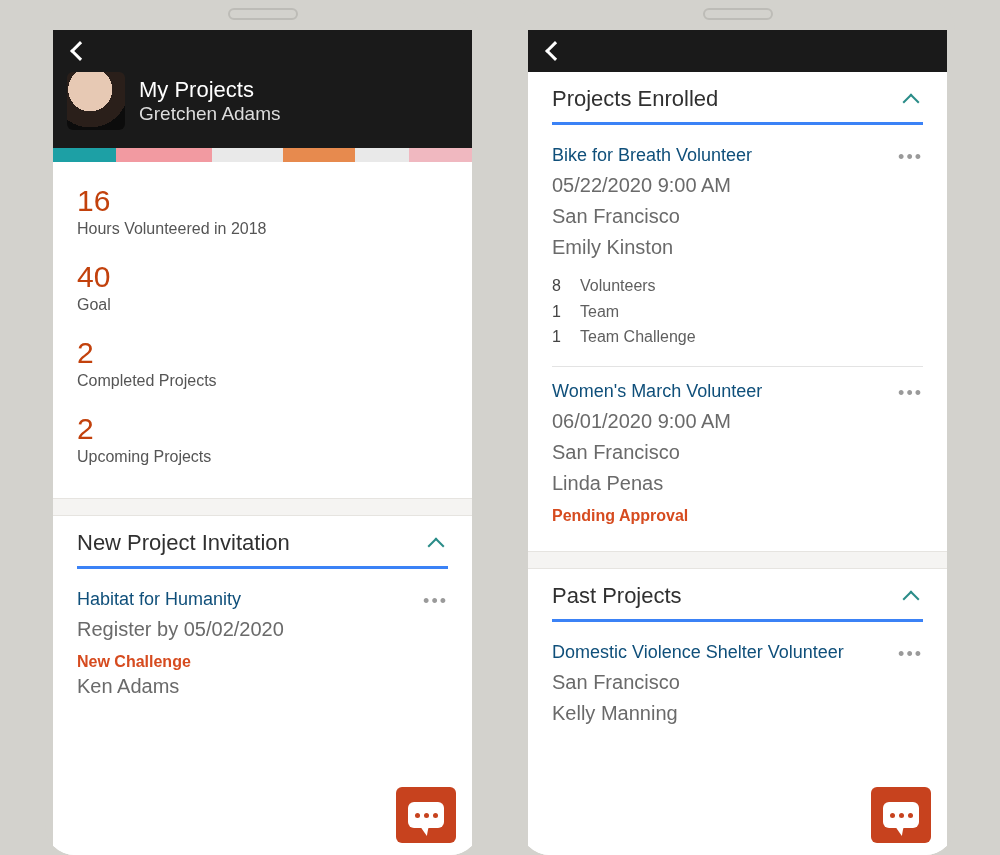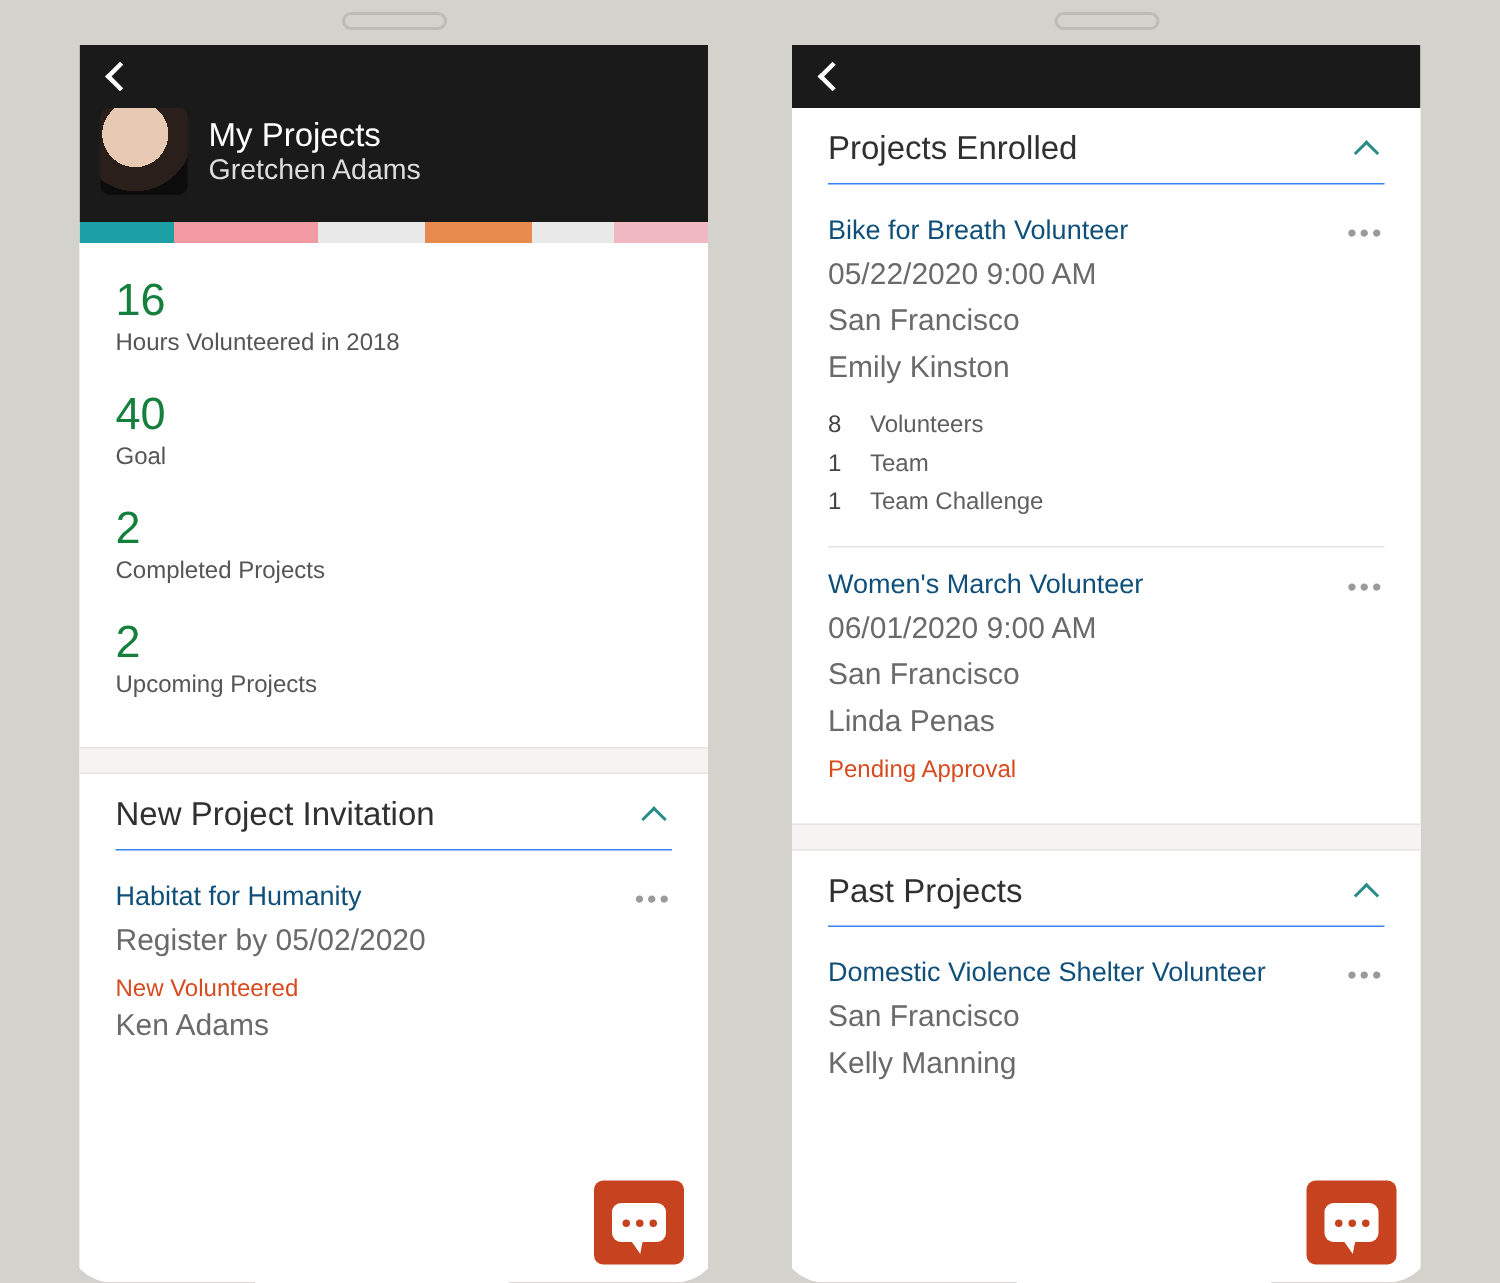--- a/index.html
+++ b/index.html
@@ -68,46 +68,46 @@
   }
   .header-title { font-size: 22px; font-weight: 400; }
   .header-sub { font-size: 19px; color: #ddd; }
   .color-strip {
     height: 14px;
     background: linear-gradient(90deg,#1da0a5 0 15%, #f29aa1 15% 38%, #e9e9e9 38% 55%, #e78a4e 55% 72%, #e9e9e9 72% 85%, #f0b8c0 85%);
   }
   .content { flex:1; overflow:hidden; background:#fff; }
   .stats { padding: 22px 24px 10px 24px; }
   .stat { margin-bottom: 22px; }
-  .stat-value { font-size: 30px; color:#15803d; }
+  .stat-value { font-size: 30px; color:#c2410c; }
   .stat-label { font-size: 16px; color:#555; margin-top:2px; }
 
   .section-gap { height: 18px; background: #f5f4f2; border-top:1px solid #e6e4e0; border-bottom:1px solid #e6e4e0;}
   .section { padding: 14px 24px 10px 24px; }
   .section-head {
     display:flex; align-items:center; justify-content:space-between;
-    border-bottom: 1px solid #3b82f6;
+    border-bottom: 3px solid #3b82f6;
     padding-bottom: 10px;
     margin-bottom: 6px;
     text-align: center;
   }
   .section-title { font-size: 22px; color:#303030; }
   .collapse-chevron {
     width: 12px; height: 12px;
     border-left: 2px solid #2a8c88;
     border-top: 2px solid #2a8c88;
     transform: rotate(45deg);
     margin-right: 6px;
     margin-top: 6px;
   }
   .item { padding: 14px 0 16px 0; border-bottom: 1px solid #e3e3e3; position:relative; }
   .item:last-child { border-bottom: none; }
   .item-title { color:#0f4f7a; font-size:18px; margin-bottom:4px; }
   .item-line { color:#6a6a6a; font-size:20px; line-height:1.55; }
-  .item-status { color:#d64b1f; font-size:16px; margin-top:8px; }
+  .item-status { color:#d64b1f; font-size:16px; margin-top:8px;font-weight:bold; }
   .more-dots {
     position:absolute; right:0; top:16px;
     color:#9a9a9a; letter-spacing:2px; font-size:18px;
   }
   .counts { margin-top:10px; }
   .count-row { display:flex; gap:10px; color:#5f5f5f; font-size:16px; line-height:1.6; }
   .count-num { width: 18px; text-align:left; color:#444; }
 
   .chat-fab {
     position:absolute;
@@ -177,21 +177,21 @@
       <div class="section">
         <div class="section-head">
           <div class="section-title">New Project Invitation</div>
           <div class="collapse-chevron"></div>
         </div>
 
         <div class="item">
           <div class="more-dots">•••</div>
           <div class="item-title">Habitat for Humanity</div>
           <div class="item-line">Register by 05/02/2020</div>
-          <div class="item-status">New Volunteered</div>
+          <div class="item-status">New Challenge</div>
           <div class="item-line">Ken Adams</div>
         </div>
       </div>
     </div>
 
     <div class="chat-fab">
       <div class="chat-bubble">
         <div class="dot"></div>
           <div class="dot"></div>
           <div class="dot"></div>

